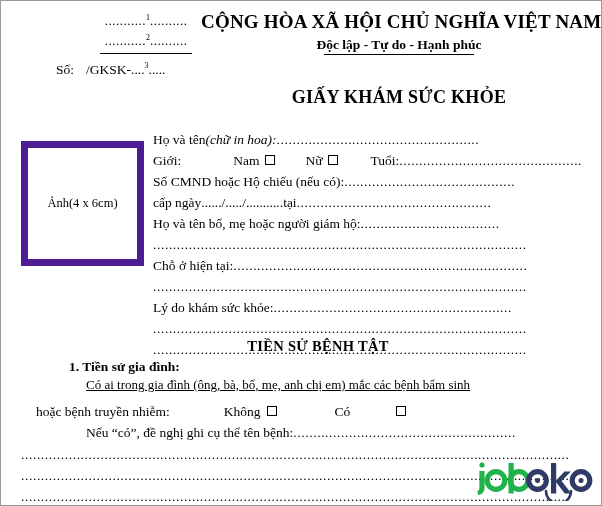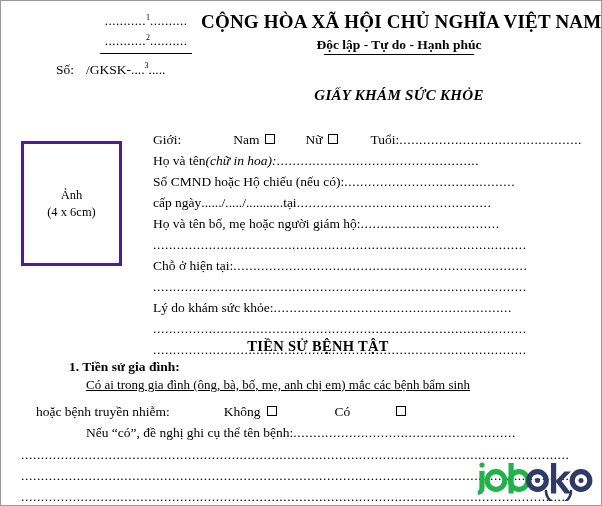--- a/index.html
+++ b/index.html
@@ -51,33 +51,32 @@
   .motto{
     font-size:13.5px;font-weight:bold;margin-top:4px;
     white-space:nowrap;display:inline-block;
   }
   .motto-rule{
     width:150px;height:0;border-top:1.3px solid #000;
     margin:1px auto 0 auto;
   }
   .doc-title{
     position:absolute;left:200px;top:86px;width:396px;text-align:center;
-    font-size:15px;font-weight:bold;letter-spacing:0.3px;
-    white-space:nowrap;
-    font-style:italic;
+    font-size:18px;font-weight:bold;letter-spacing:0.3px;
+    white-space:nowrap;
   }
 
   
   .photo-box{
     position:absolute;left:20px;top:140px;
-    width:101px;height:125px;
-    border:3px solid #4c1d95;
+    width:123px;height:125px;
+    border:7px solid #4c1d95;
     box-sizing:border-box;
     background:#fff;
-    display:flex;flex-direction:column;
+    display:flex;flex-direction:row;
     align-items:center;justify-content:center;
     font-size:12.5px;line-height:17px;
   }
 
   
   .form{
     position:absolute;left:152px;top:128px;width:440px;
   }
   .frow{
     font-size:13.5px;line-height:21px;
@@ -177,41 +176,41 @@
 
     <div class="doc-title">GIẤY KHÁM SỨC KHỎE</div>
   </div>
 
   <div class="photo-box">
     <div>Ảnh</div>
     <div>(4 x 6cm)</div>
   </div>
 
   <div class="form">
+
+    <div class="frow">
+      <span class="lbl">Họ và tên </span>
+        <span class="lbl ital">(chữ in hoa):</span>
+        <span class="dots"> ...................................................</span>
+    </div>
 
     <div class="frow">
       <span class="lbl">Giới:</span>
       <span class="gap-nam"></span>
       <span class="lbl">Nam</span>
       <span class="cbx"></span>
       <span class="gap-nu"></span>
       <span class="lbl">Nữ</span>
       <span class="cbx"></span>
       <span class="gap-tuoi"></span>
       <span class="lbl">Tuổi:</span>
         <span class="dots">..............................................</span>
     </div>
 
     <div class="frow">
-      <span class="lbl">Họ và tên </span>
-        <span class="lbl ital">(chữ in hoa):</span>
-        <span class="dots"> ...................................................</span>
-    </div>
-
-    <div class="frow">
       <span class="lbl">Số CMND hoặc Hộ chiếu (nếu có):</span>
         <span class="dots"> ...........................................</span>
     </div>
 
     <div class="frow">
       <span class="lbl">cấp ngày</span>
         <span class="lbl">....../...../...........</span>
         <span class="lbl">tại</span>
         <span class="dots">.................................................</span>
     </div>

